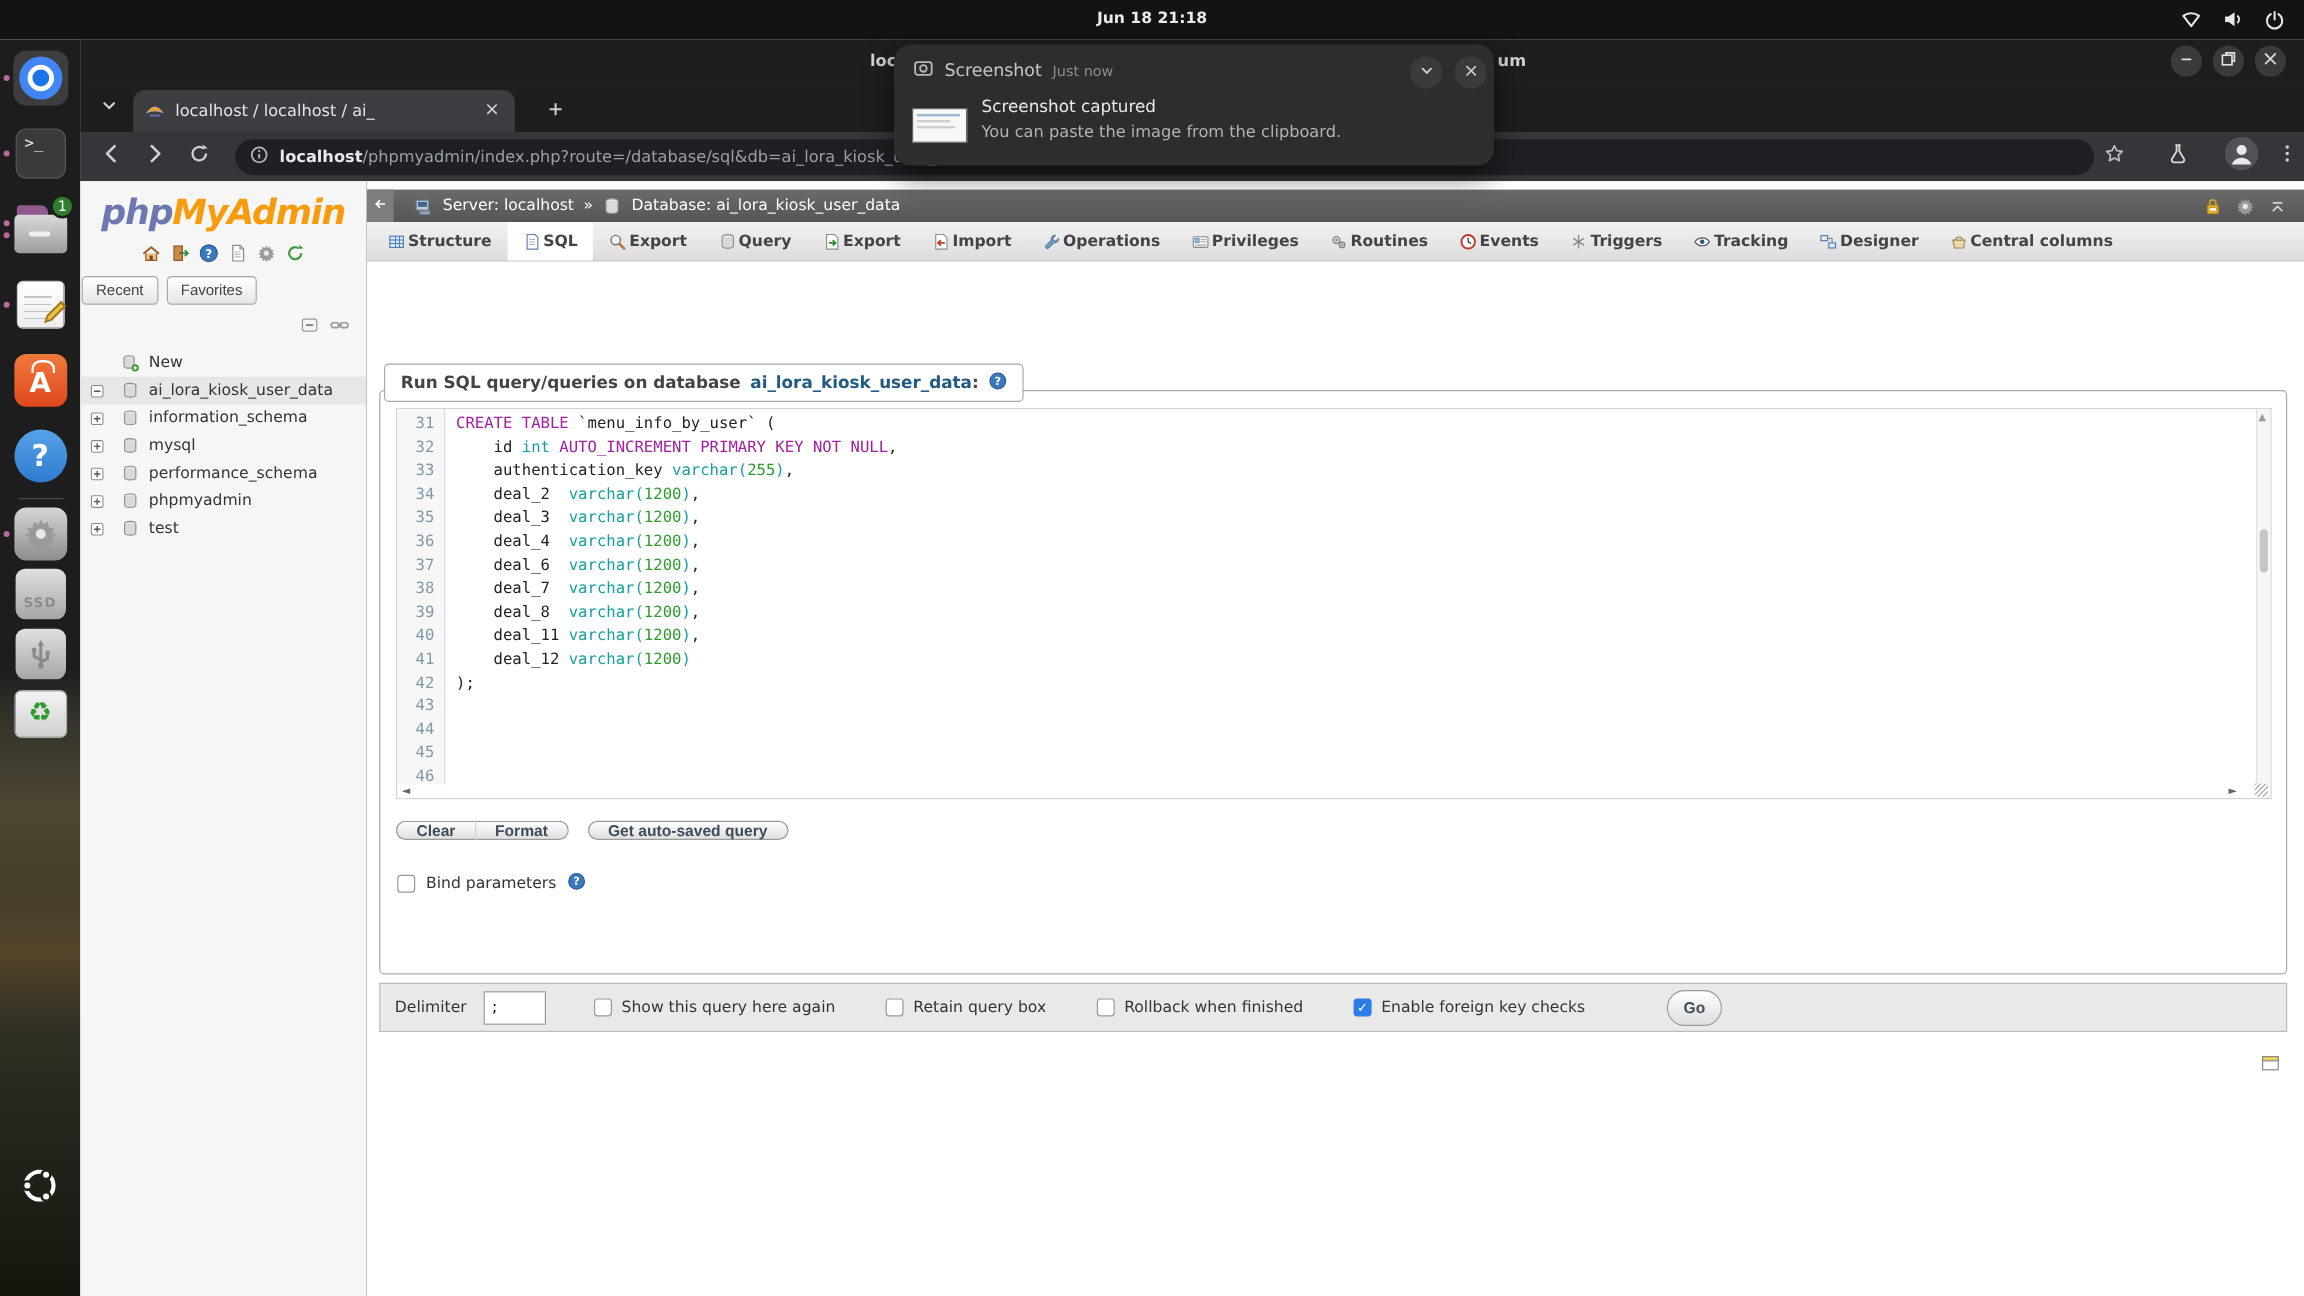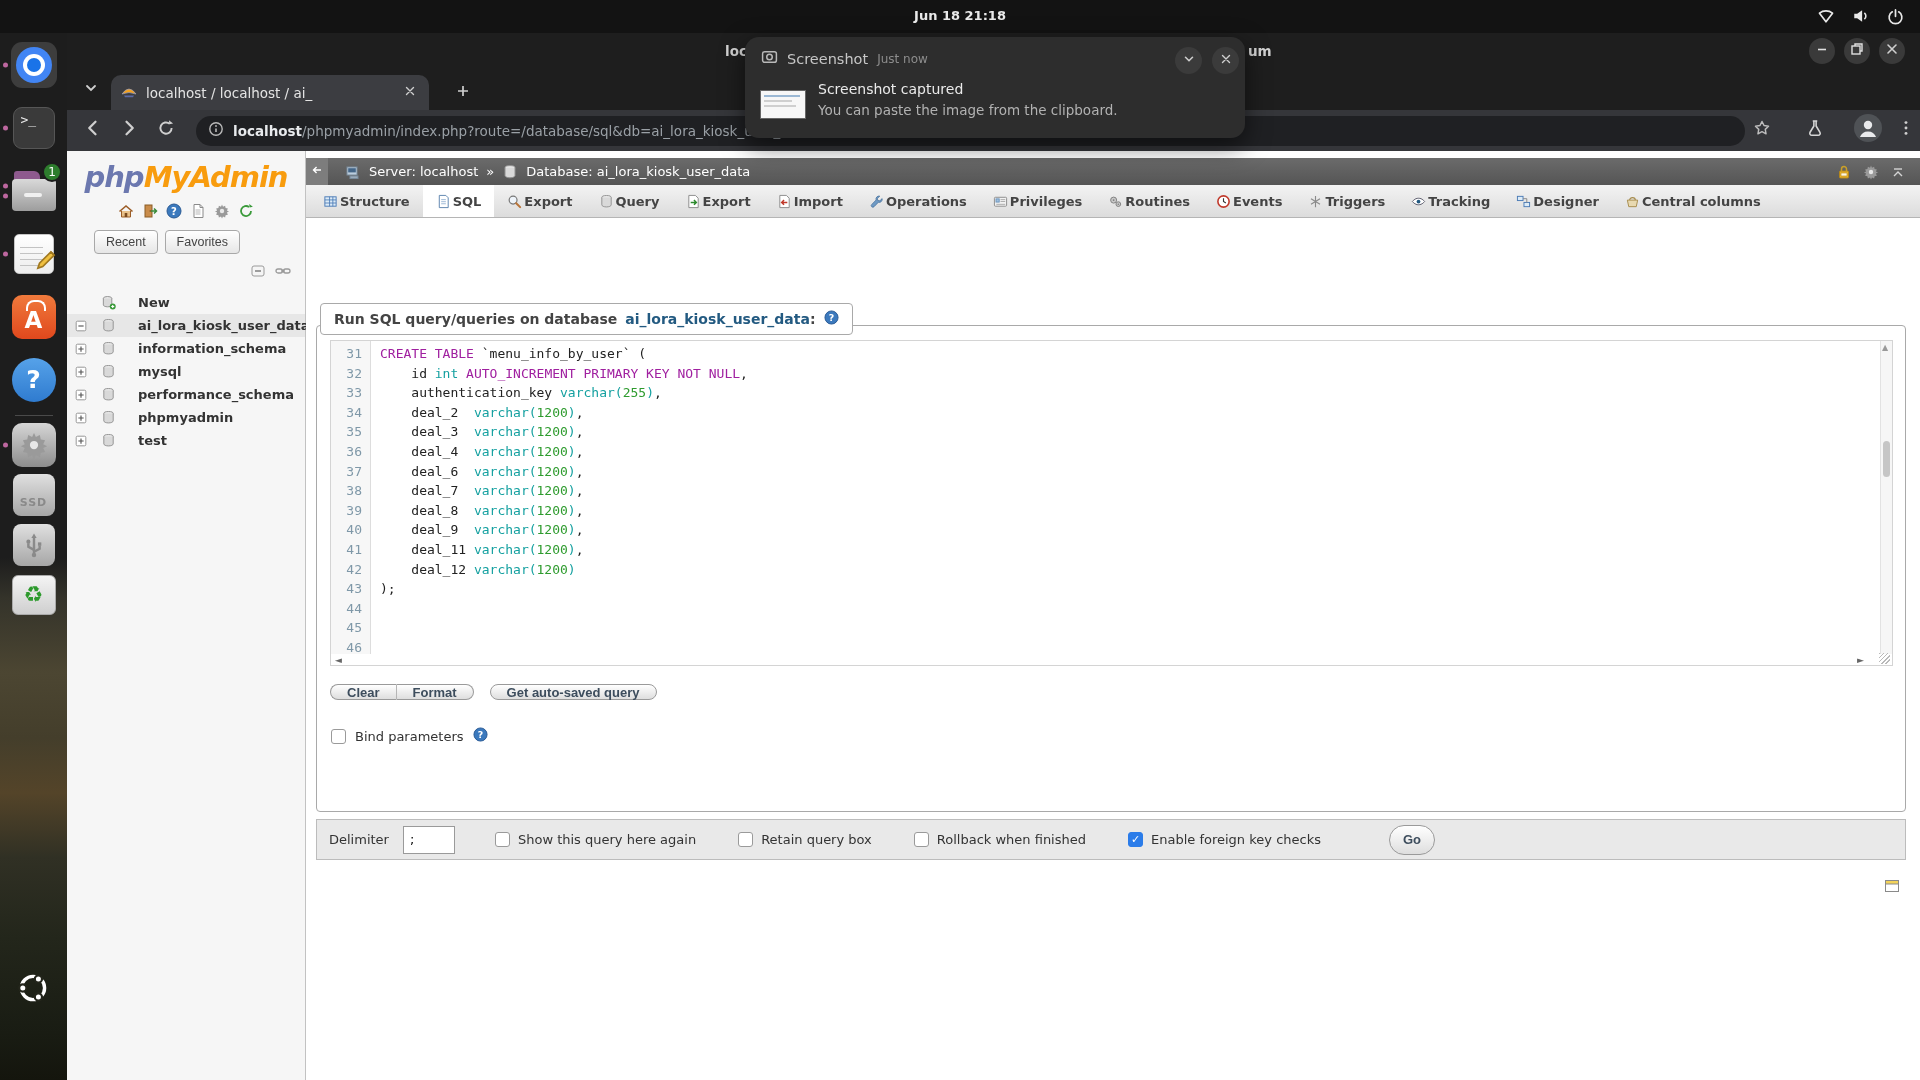--- a/index.html
+++ b/index.html
@@ -66,29 +66,29 @@
     display:flex;align-items:center;gap:9px;padding:0 12px;box-sizing:border-box;}
   .url-text{font-size:13.5px;color:#9aa0a6;white-space:nowrap;overflow:hidden;}
   .url-host{color:#e8eaed;}
   .page{position:absolute;left:0;top:118px;right:0;bottom:0;background:#fff;}
   
   .pma-side{position:absolute;left:0;top:0;width:239px;bottom:0;background:#f6f6f6;border-right:1px solid #c2c2c2;box-sizing:border-box;}
   .pma-logo{margin-top:9px;text-align:center;font-size:29px;font-weight:bold;font-style:italic;letter-spacing:-1px;}
   .logo-php{color:#6c78af;}.logo-rest{color:#f89c0e;}
   .pma-navicons{display:flex;justify-content:center;gap:8px;margin-top:9px;}
   .pma-navicons span{display:flex;cursor:pointer;}
-  .pma-panelbtns{display:flex;gap:7px;margin:11px 0 0 27px;}
+  .pma-panelbtns{display:flex;gap:7px;margin:11px 0 0 1px;}
   .pbtn{background:linear-gradient(#ffffff,#e6e6e6);border:1px solid #a8a8a8;border-radius:4px;font-size:12.5px;color:#444;padding:4px 11px;}
   .pma-minictrl{display:flex;gap:9px;justify-content:flex-end;margin:9px 14px 0 0;}
   .pma-tree{margin-top:8px;font-size:13px;color:#333;}
   .tree-row{display:flex;align-items:center;height:23px;padding-left:6px;gap:5px;}
   .tree-row.selected{background:#e7e7e7;}
   .tree-exp{width:16px;height:16px;display:flex;align-items:center;justify-content:center;flex:none;}
   .tree-ico{width:16px;height:16px;display:flex;align-items:center;justify-content:center;flex:none;margin-left:6px;}
-  .tree-label{margin-left:17px;white-space:nowrap;font-weight:bold;}
+  .tree-label{margin-left:3px;white-space:nowrap;}
   
   .pma-main{position:absolute;left:239px;top:0;right:0;bottom:0;background:#fff;}
   .crumb{position:absolute;left:0;top:7px;right:0;height:27px;background:linear-gradient(#6b6b6b,#555);
     display:flex;align-items:center;color:#fff;font-size:13px;gap:8px;}
   .crumb-back{width:22px;height:27px;background:#7d7d7d;display:flex;align-items:center;justify-content:center;margin-right:9px;flex:none;}
   .crumb-ico{display:flex;}
   .crumb-right{margin-left:auto;display:flex;gap:11px;margin-right:14px;align-items:center;}
   .crumb-right span{display:flex;}
   .pmatabs{position:absolute;left:0;top:34px;right:0;height:33px;background:linear-gradient(#f3f3f3,#dcdcdc);
     border-bottom:1px solid #b5b5b5;display:flex;align-items:stretch;padding-left:4px;box-sizing:border-box;}
@@ -780,21 +780,20 @@
               <div class="cm-code" id="cm-code">
                   <div class="cm-line"><span class="tk-kw">CREATE TABLE</span><span class="tk-pl"> `menu_info_by_user` (</span></div>
                   <div class="cm-line"><span class="tk-pl">    id </span><span class="tk-ty">int</span><span class="tk-pl"> </span><span class="tk-kw">AUTO_INCREMENT PRIMARY KEY NOT NULL</span><span class="tk-pl">,</span></div>
                   <div class="cm-line"><span class="tk-pl">    authentication_key </span><span class="tk-ty">varchar(</span><span class="tk-nu">255</span><span class="tk-ty">)</span><span class="tk-pl">,</span></div>
                   <div class="cm-line"><span class="tk-pl">    deal_2  </span><span class="tk-ty">varchar(</span><span class="tk-nu">1200</span><span class="tk-ty">)</span><span class="tk-pl">,</span></div>
                   <div class="cm-line"><span class="tk-pl">    deal_3  </span><span class="tk-ty">varchar(</span><span class="tk-nu">1200</span><span class="tk-ty">)</span><span class="tk-pl">,</span></div>
                   <div class="cm-line"><span class="tk-pl">    deal_4  </span><span class="tk-ty">varchar(</span><span class="tk-nu">1200</span><span class="tk-ty">)</span><span class="tk-pl">,</span></div>
                   <div class="cm-line"><span class="tk-pl">    deal_6  </span><span class="tk-ty">varchar(</span><span class="tk-nu">1200</span><span class="tk-ty">)</span><span class="tk-pl">,</span></div>
                   <div class="cm-line"><span class="tk-pl">    deal_7  </span><span class="tk-ty">varchar(</span><span class="tk-nu">1200</span><span class="tk-ty">)</span><span class="tk-pl">,</span></div>
                   <div class="cm-line"><span class="tk-pl">    deal_8  </span><span class="tk-ty">varchar(</span><span class="tk-nu">1200</span><span class="tk-ty">)</span><span class="tk-pl">,</span></div>
-                  <div class="cm-line"><span class="tk-pl">    deal_9  </span><span class="tk-ty">varchar(</span><span class="tk-nu">1200</span><span class="tk-ty">)</span><span class="tk-pl">,</span></div>
                   <div class="cm-line"><span class="tk-pl">    deal_11 </span><span class="tk-ty">varchar(</span><span class="tk-nu">1200</span><span class="tk-ty">)</span><span class="tk-pl">,</span></div>
                   <div class="cm-line"><span class="tk-pl">    deal_12 </span><span class="tk-ty">varchar(</span><span class="tk-nu">1200</span><span class="tk-ty">)</span></div>
                   <div class="cm-line"><span class="tk-pl">);</span></div>
                 </div>
             </div>
             <div class="cm-vscroll">
               <span class="cm-uparrow">▲</span>
               <div class="cm-thumb"></div>
             </div>
             <span class="cm-hl">◄</span>

